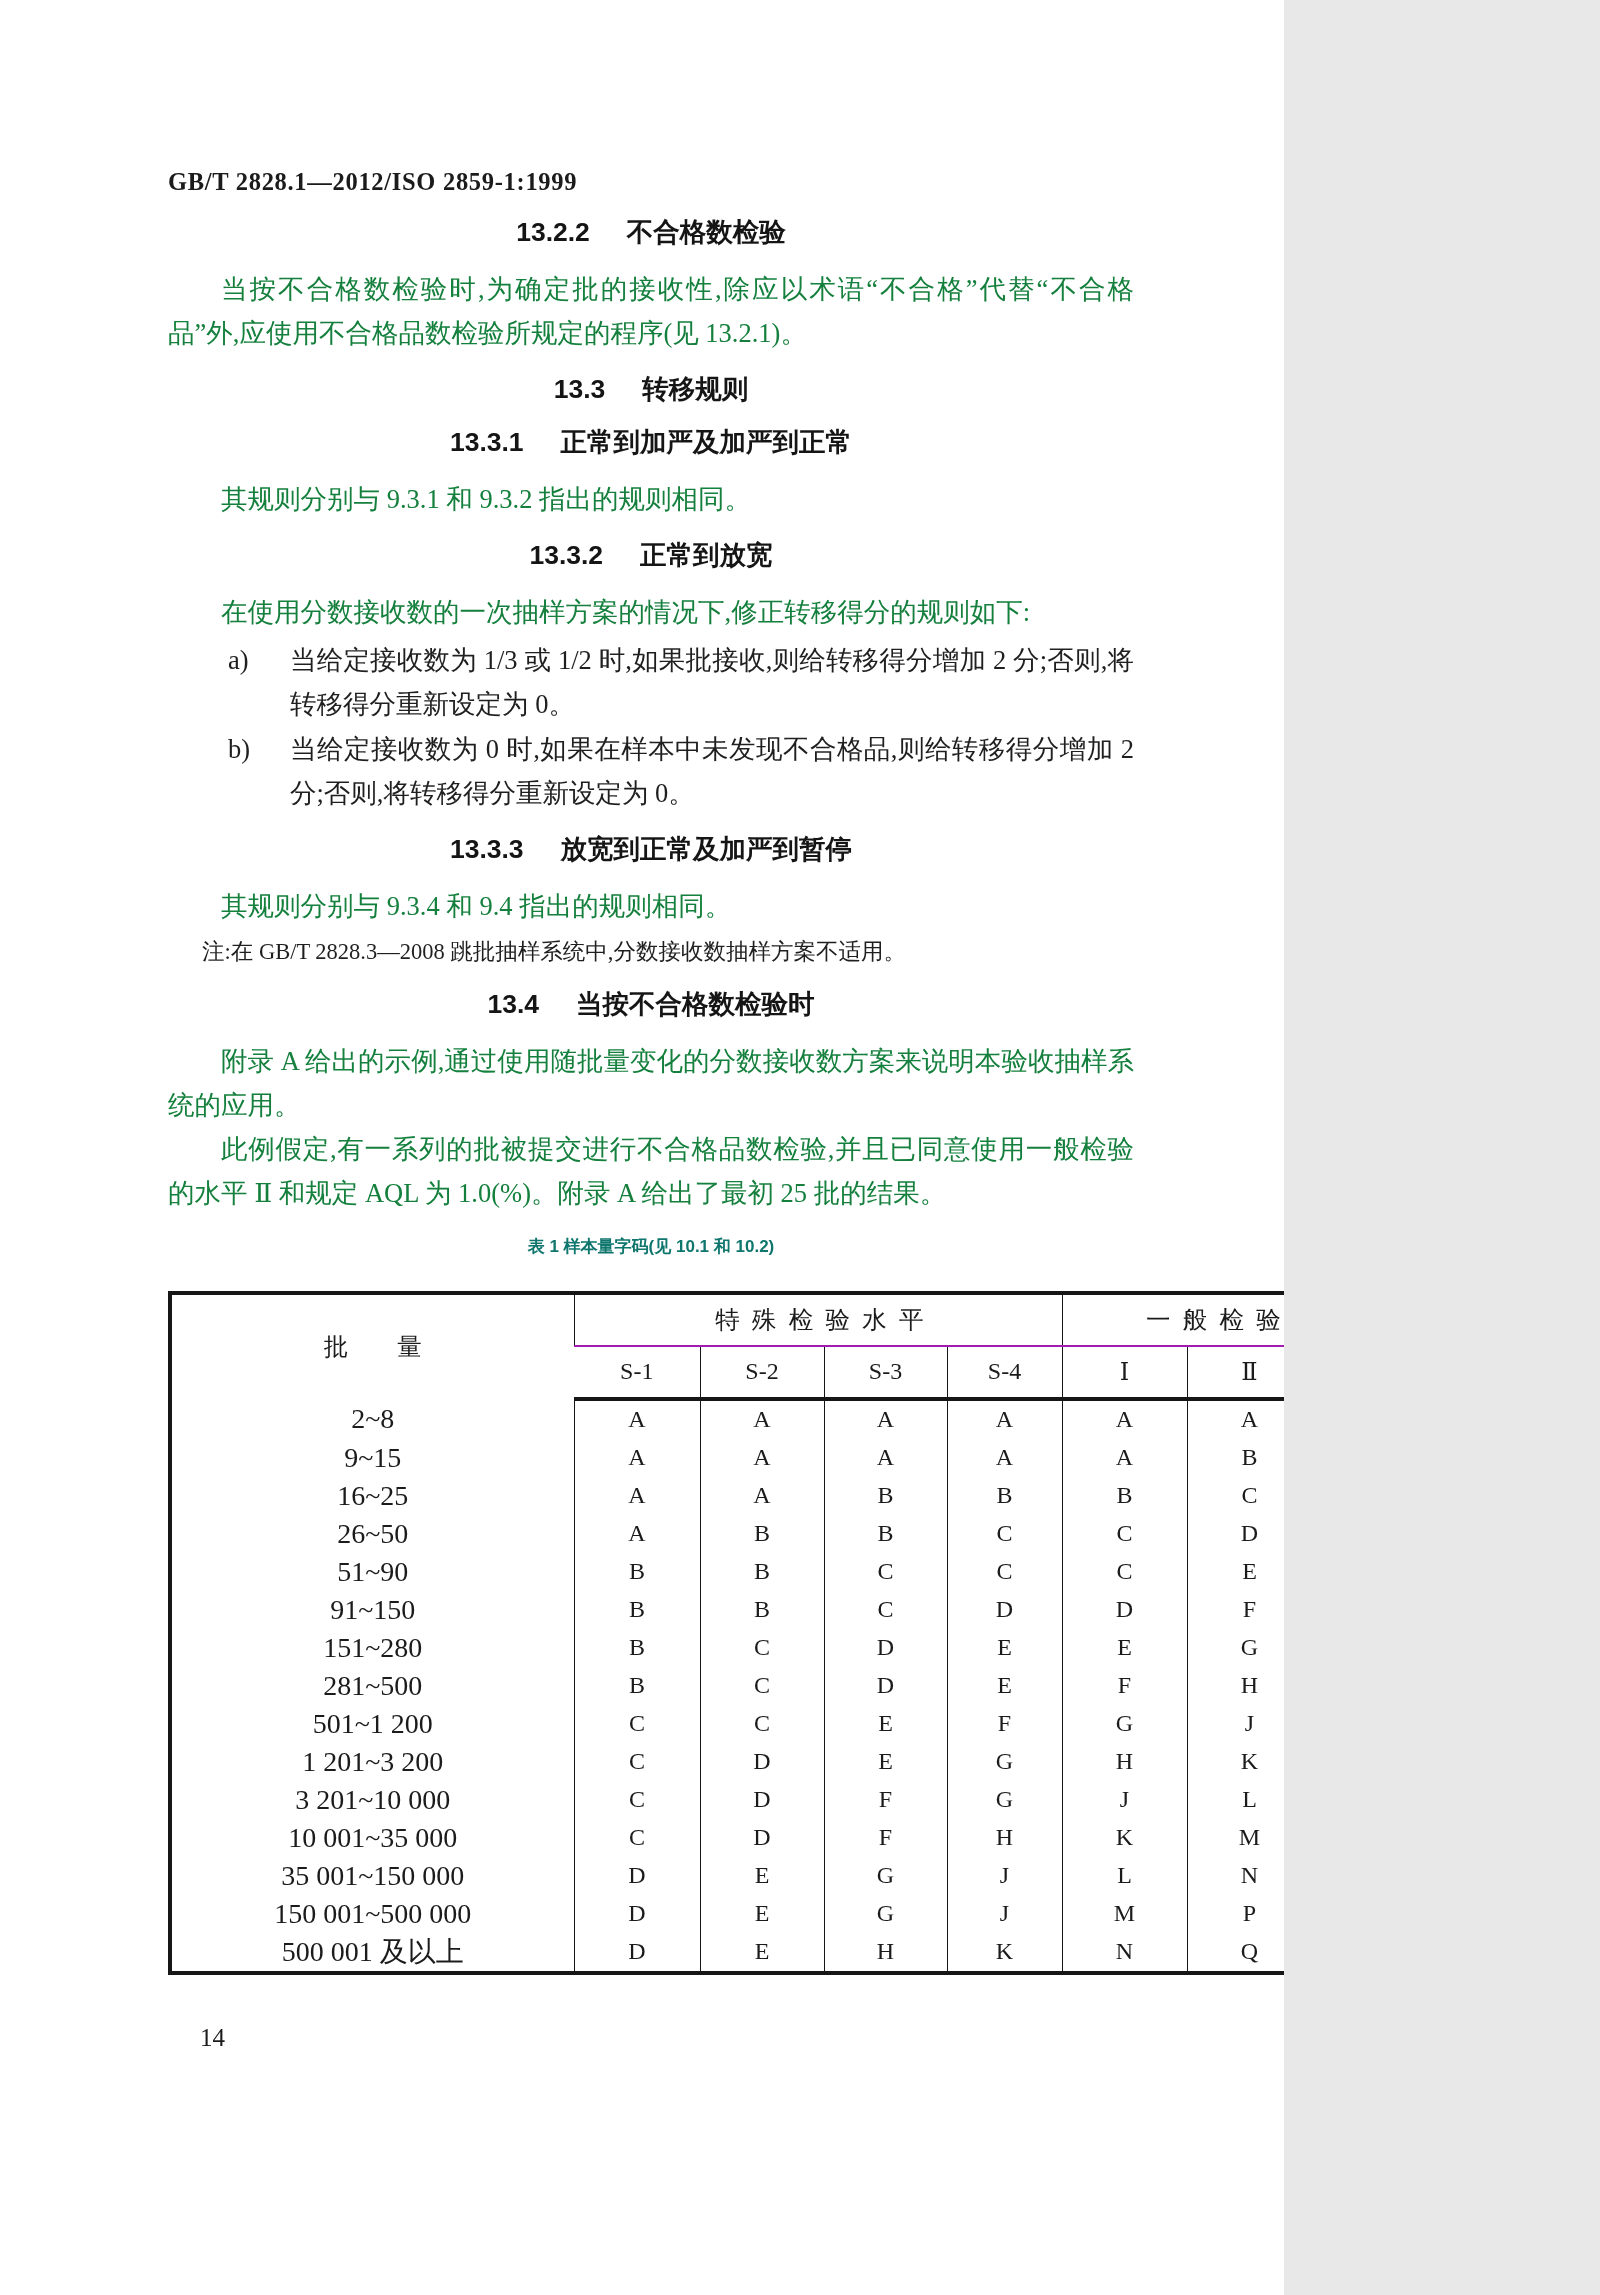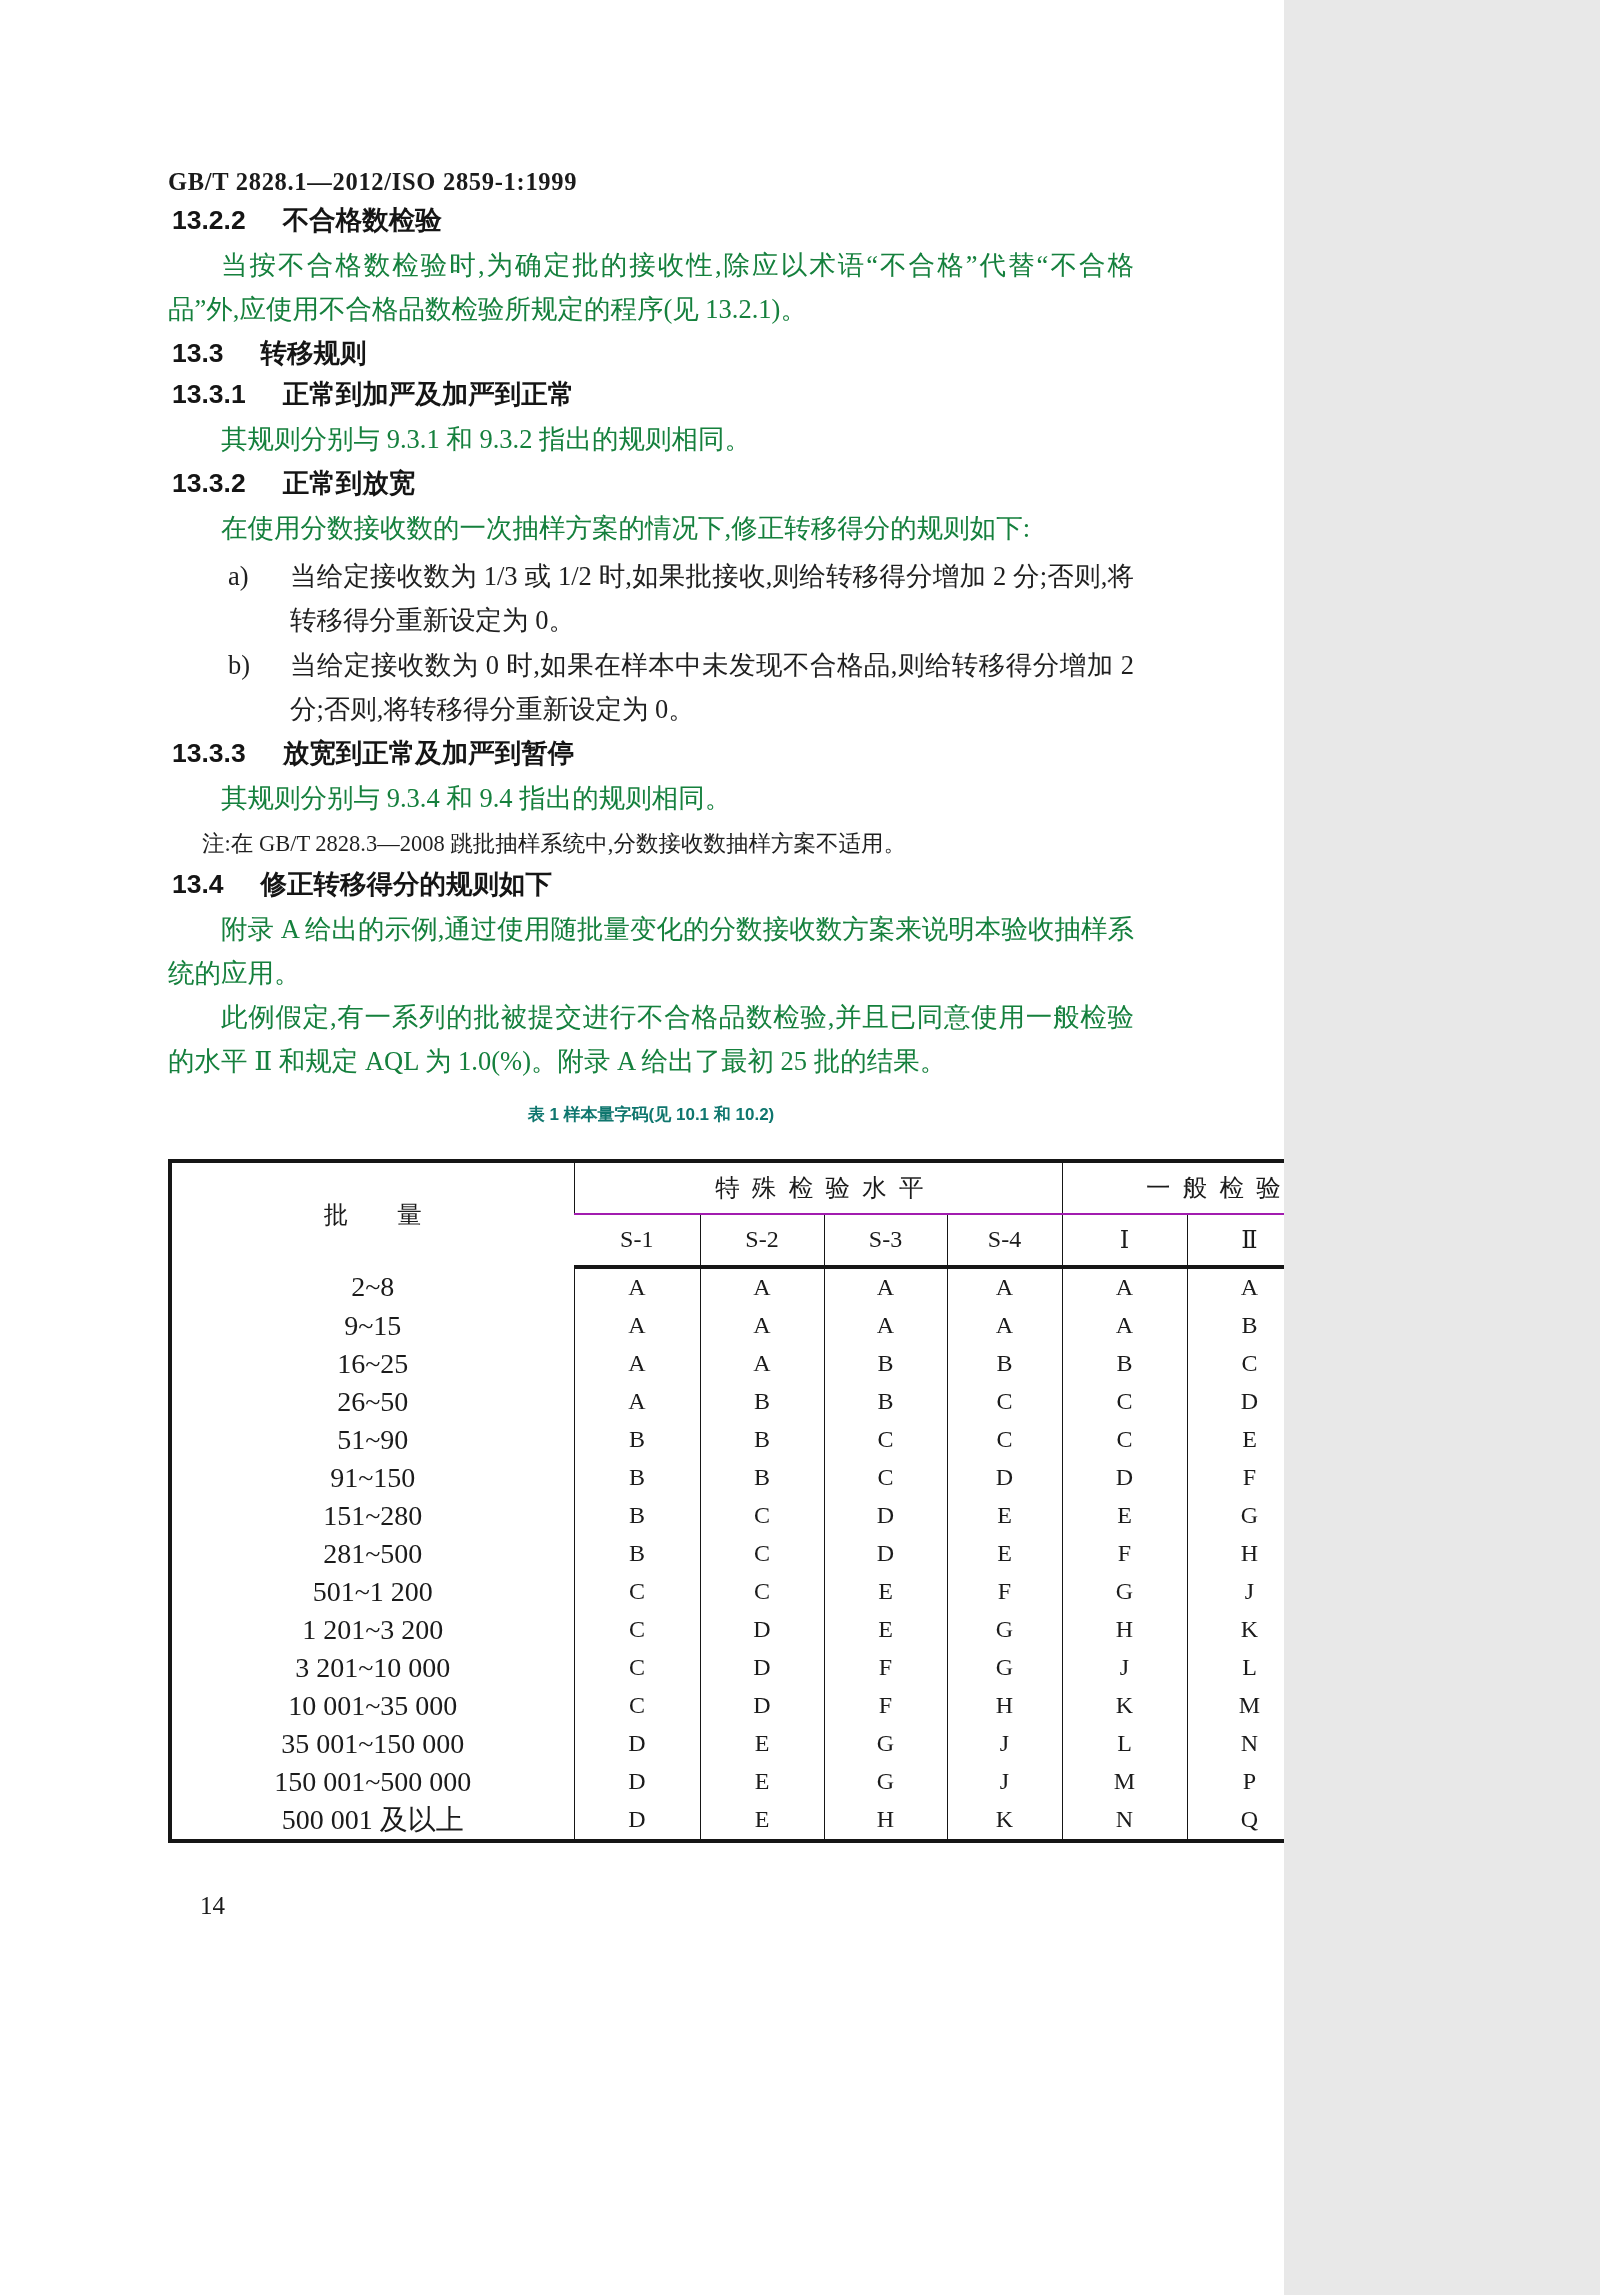--- a/index.html
+++ b/index.html
@@ -14,21 +14,21 @@
     overflow:hidden;
   }
   .doc-header{
     font-size:24.5px;line-height:30.5px;font-weight:700;
     letter-spacing:0.7px;
     font-family:"Liberation Serif","DejaVu Serif",serif;
   }
   h2.sec{
     font-family:"Liberation Sans","DejaVu Sans",sans-serif;
     font-size:26.5px;line-height:37px;font-weight:700;
-    margin:4px;color:#151515;
+    margin:16px;color:#151515;text-align:center;
   }
   h2.sec .sec-num{display:inline-block;margin-right:37px;}
   .h1322{margin-top:76px;}
   .h133{margin-top:38px;}
   .h1331{margin-top:29px;}
   .h1332{margin-top:21px;}
   .h1333{margin-top:20px;}
   .h134{margin-top:24px;}
   p.body{
     font-size:26.5px;line-height:44px;margin:0;
@@ -116,21 +116,21 @@
     </div>
   </div>
 
   <h2 class="sec h1333">
     <span class="sec-num">13.3.3</span><span>放宽到正常及加严到暂停</span>
   </h2>
   <p class="body mt34">其规则分别与 9.3.4 和 9.4 指出的规则相同。</p>
   <div class="note">注:在 GB/T 2828.3—2008 跳批抽样系统中,分数接收数抽样方案不适用。</div>
 
   <h2 class="sec h134">
-    <span class="sec-num">13.4</span><span>修正转移得分的规则如下</span>
+    <span class="sec-num">13.4</span><span>当按不合格数检验时</span>
   </h2>
   <p class="body mt34">附录 A 给出的示例,通过使用随批量变化的分数接收数方案来说明本验收抽样系统的应用。</p>
   <p class="body">此例假定,有一系列的批被提交进行不合格品数检验,并且已同意使用一般检验的水平 Ⅱ 和规定 AQL 为 1.0(%)。附录 A 给出了最初 25 批的结果。</p>
 
   <div class="table-title">表 1  样本量字码(见 10.1 和 10.2)</div>
 
   <table class="codes">
     <colgroup>
       <col style="width:404px">
         <col style="width:126px">

